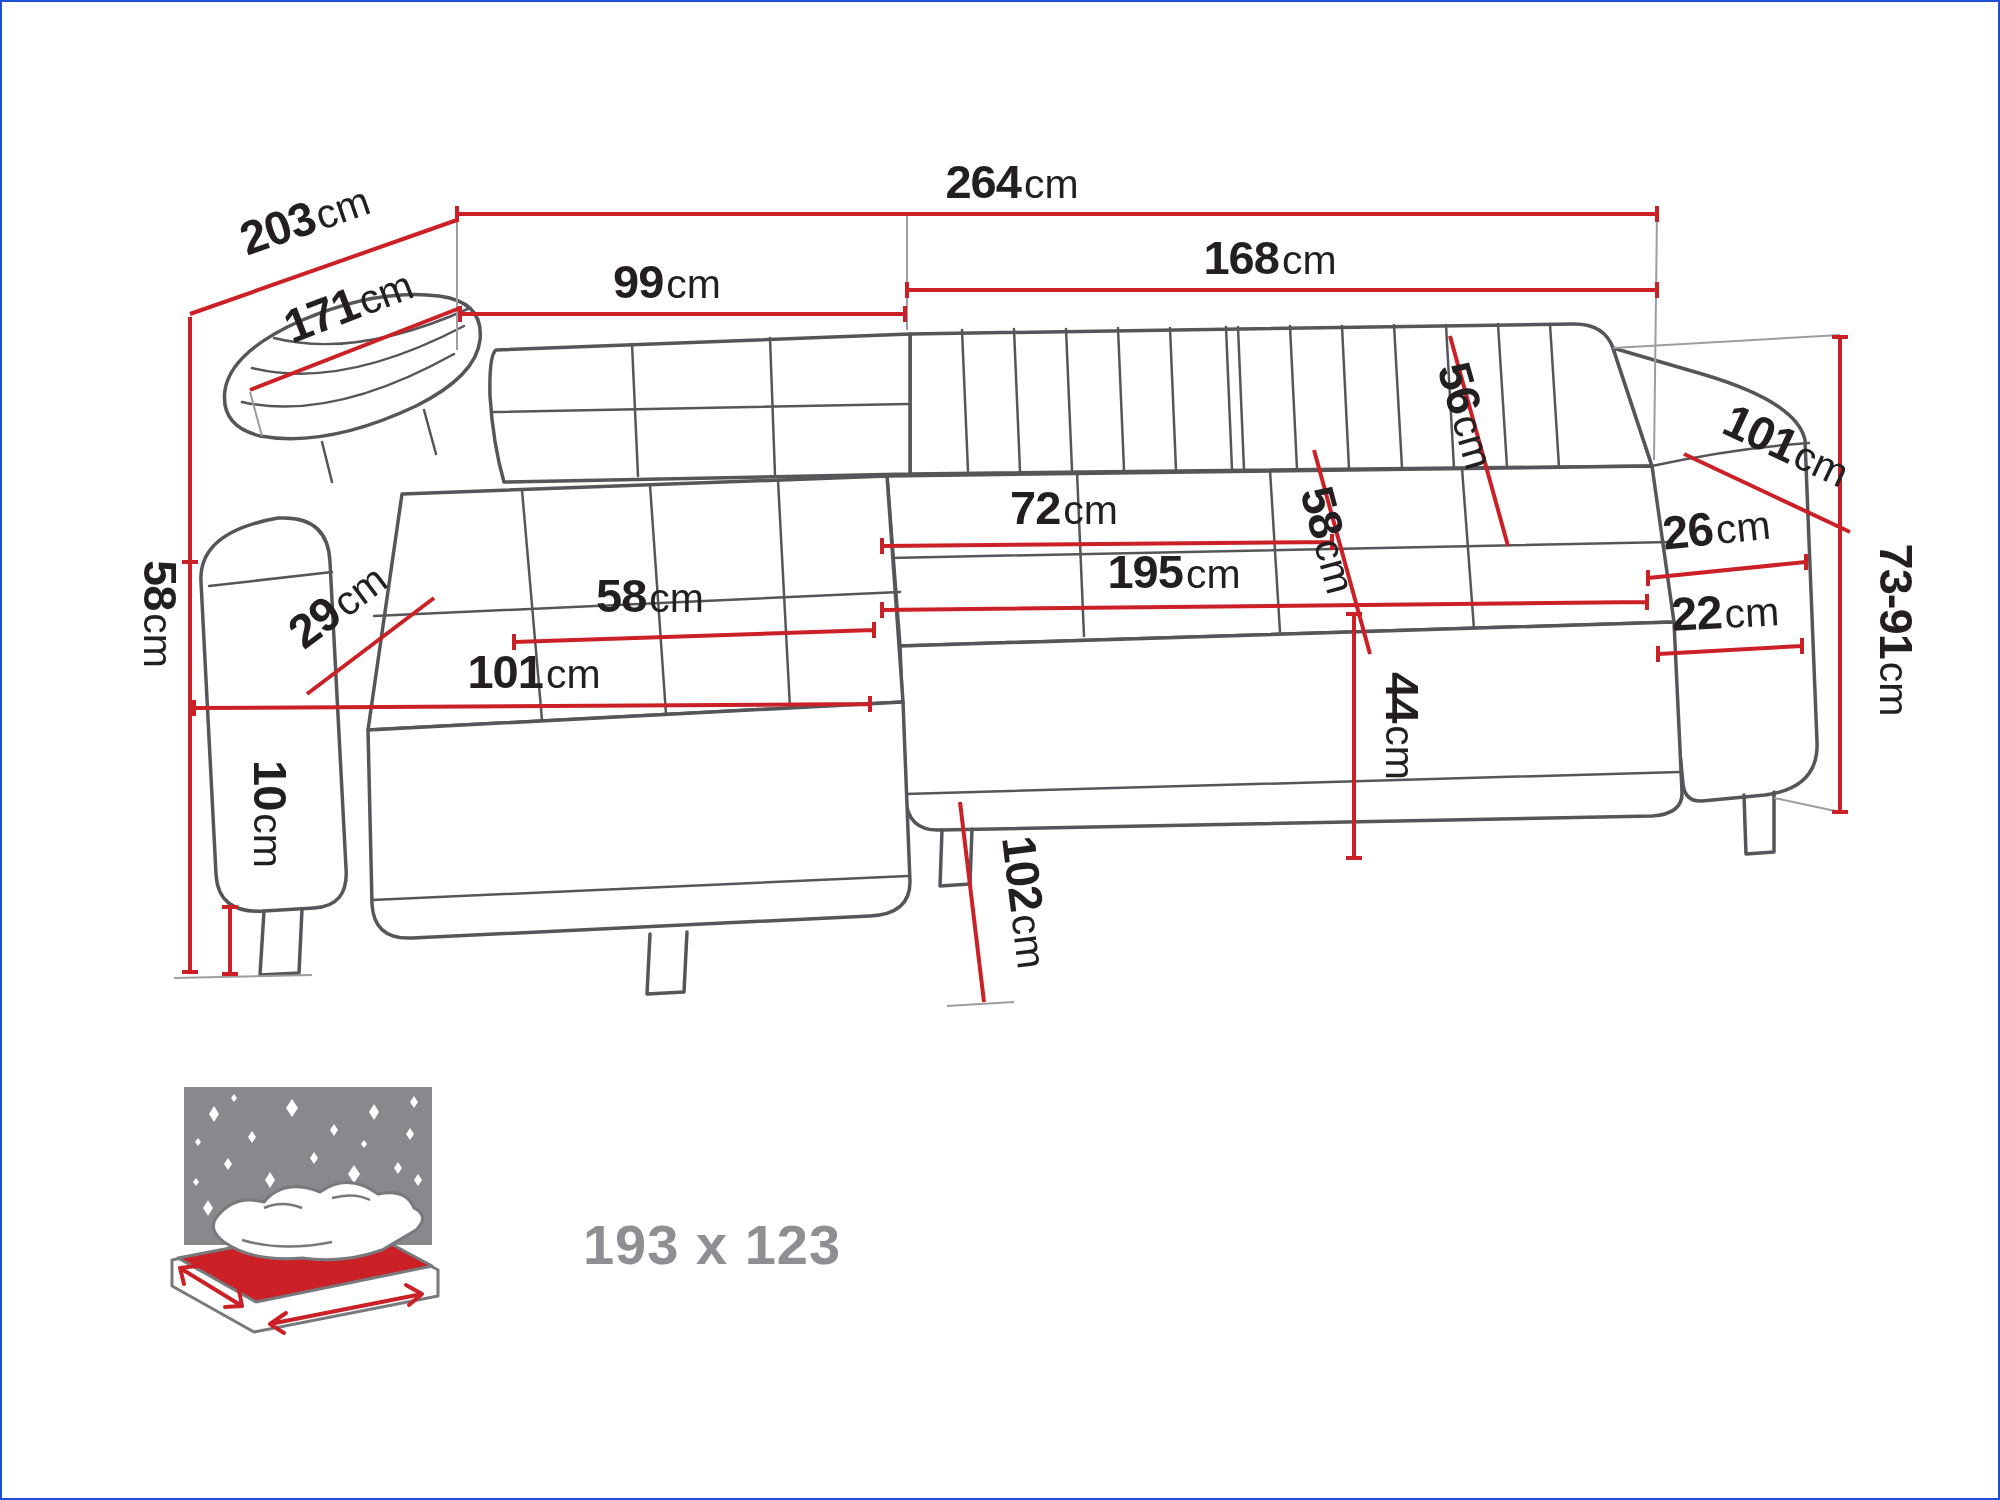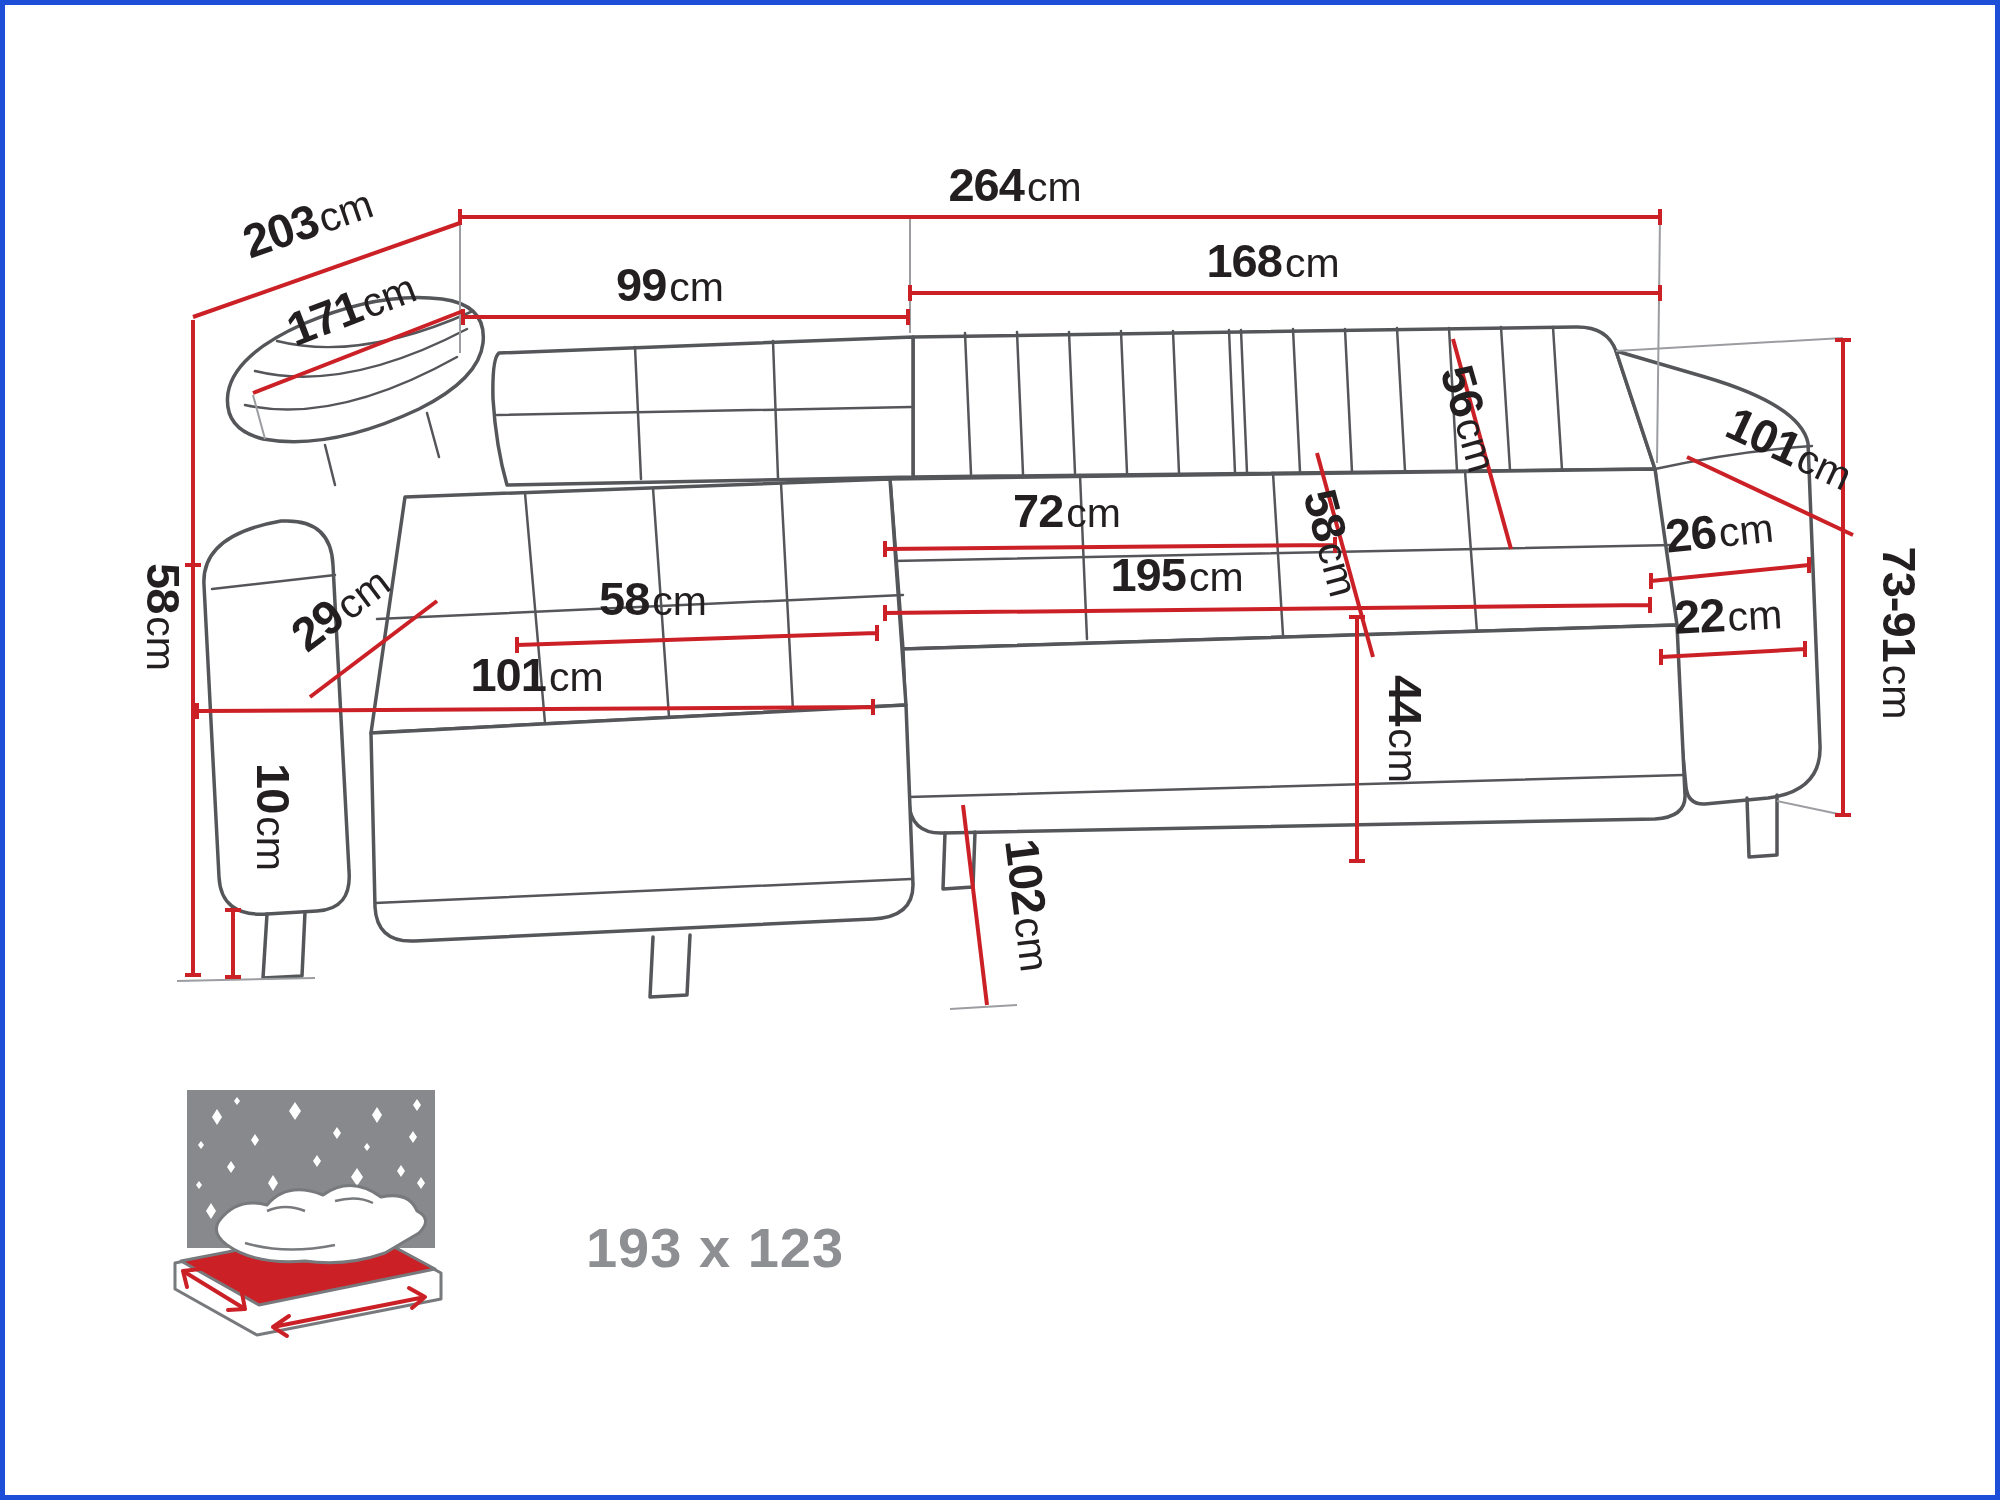--- a/index.html
+++ b/index.html
@@ -1,20 +1,20 @@
 <!DOCTYPE html>
 <html><head>
 <meta charset="utf-8">
 <style>
   html,body{margin:0;padding:0;background:#fff;}
   .canvas{
     position:relative;
     width:2000px;height:1500px;
     background:#ffffff;
-    border:5px solid #1d4ed8;
+    border:2px solid #1d4ed8;
     box-sizing:border-box;
     font-family:"Liberation Sans", sans-serif;
   }
   svg{display:block;}
   text{font-family:"Liberation Sans", sans-serif;}
   .v{font-size:47px;font-weight:bold;letter-spacing:-1px;}
   .u{font-size:41px;font-weight:normal;}
   .bed-label{font-size:56px;font-weight:bold;letter-spacing:1px;}
 </style>
 </head>

